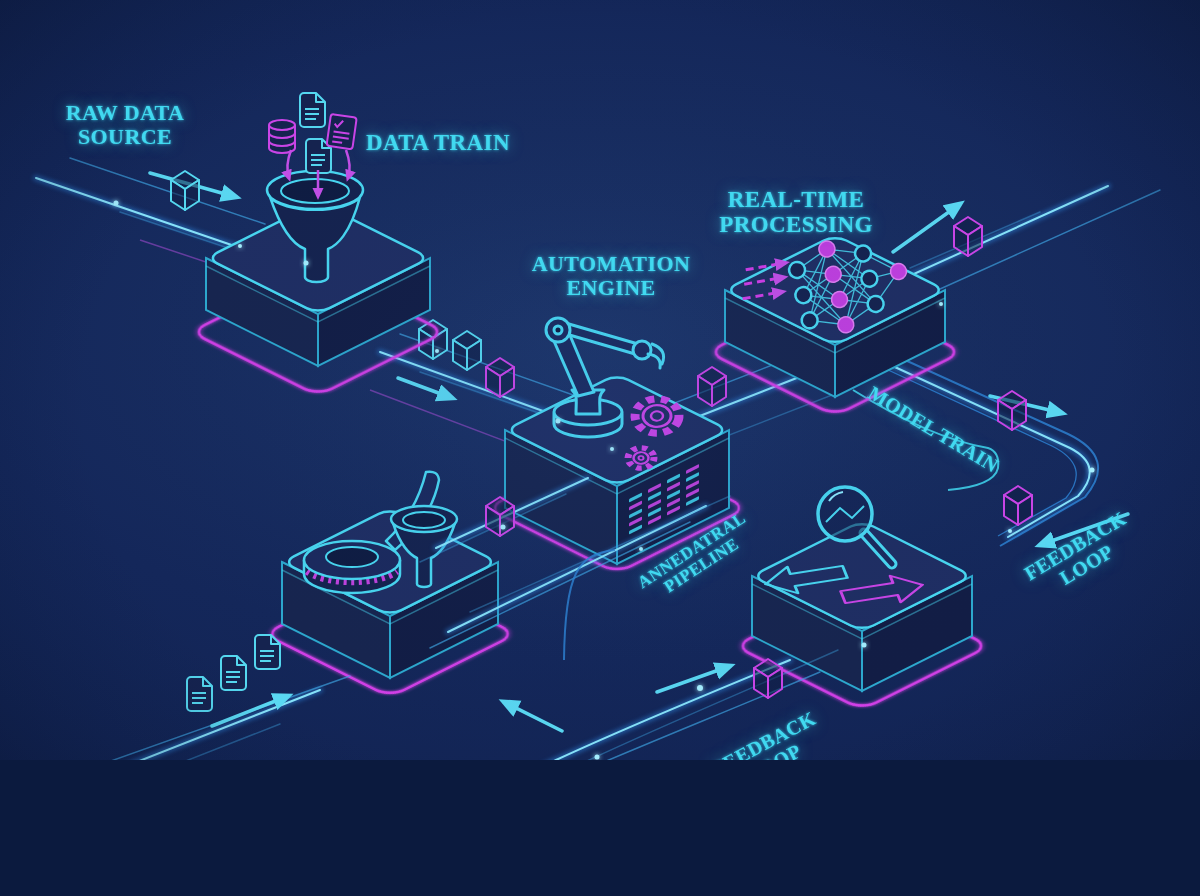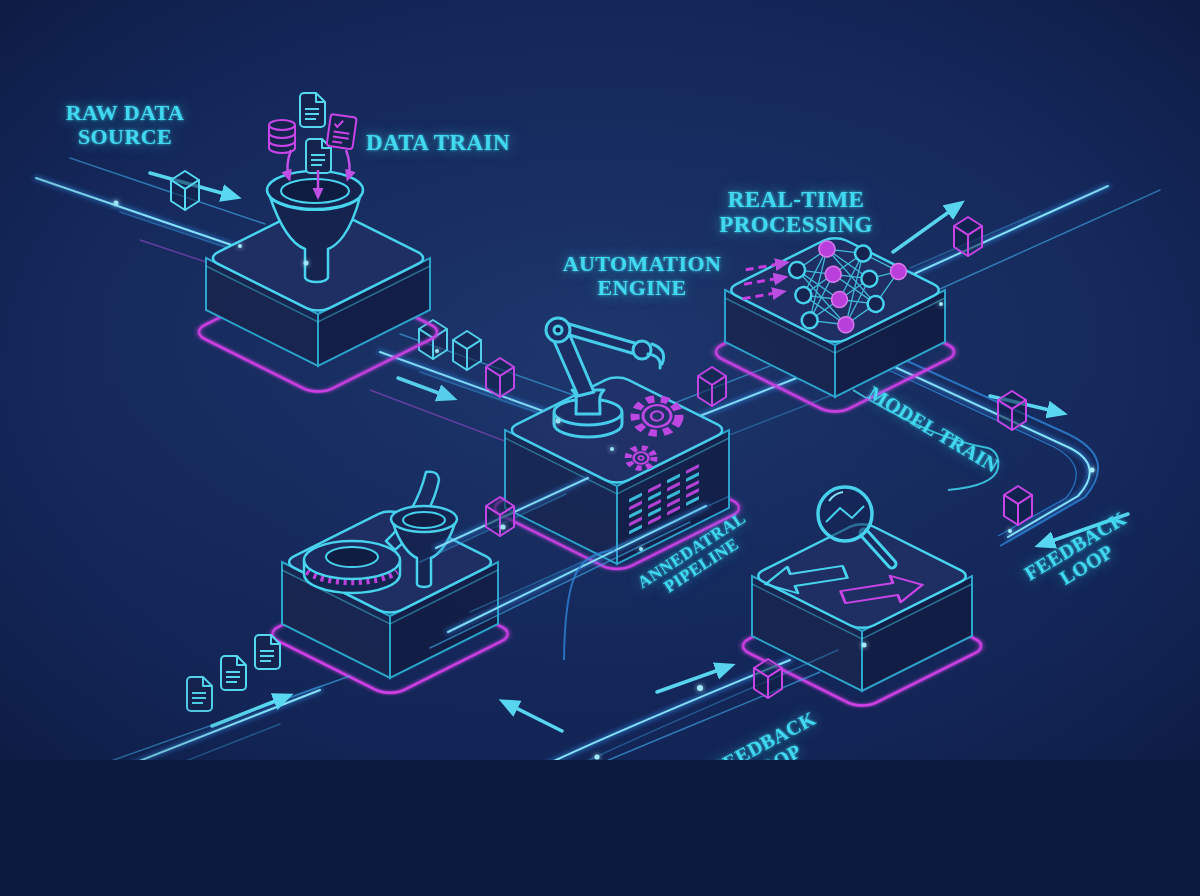--- a/index.html
+++ b/index.html
@@ -6,21 +6,21 @@
   .stage{position:relative;width:1200px;height:760px;overflow:hidden;
          background:radial-gradient(120% 95% at 50% 44%, #1c3468 0%, #14275a 45%, #0f1f4a 100%);
          font-family:Liberation Serif, serif;}
   .stage svg{position:absolute;inset:0;}
   .lbl{position:absolute;font-weight:700;font-size:23px;line-height:1.08;color:#41d9f0;
        white-space:pre-line;letter-spacing:.4px;z-index:5;
        text-shadow:0 0 14px rgba(65,217,240,.55),0 0 3px rgba(65,217,240,.85);}
   .ctr{text-align:center;}
   #lbl-raw{left:45px;top:101px;width:160px;font-size:22px;}
   #lbl-intake{left:366px;top:131px;}
-  #lbl-engine{left:531px;top:252px;width:160px;font-size:22px;margin-left:31px;}
+  #lbl-engine{left:531px;top:252px;width:160px;font-size:22px;}
   #lbl-rtp{left:710px;top:157px;width:172px;margin-top:31px;}
   #lbl-cleaning{left:266px;top:469px;}
   #lbl-auditing{left:936px;top:659px;}
   #lbl-model{left:848px;top:419px;width:170px;font-size:20px;transform:rotate(31deg);}
   #lbl-fb-right{left:996px;top:534px;width:170px;font-size:20px;transform:rotate(-31deg);}
   #lbl-fb-bottom{left:684px;top:732px;width:170px;font-size:20px;transform:rotate(-28deg);}
   #lbl-pipeline{left:592px;top:540px;width:210px;font-size:17px;letter-spacing:.6px;transform:rotate(-33deg);}
   
   .halo{stroke:#2e86e0;stroke-width:6;opacity:.5;filter:url(#soft);stroke-linecap:round;}
   .core{stroke:#8ceaff;stroke-width:2;opacity:.95;stroke-linecap:round;}

